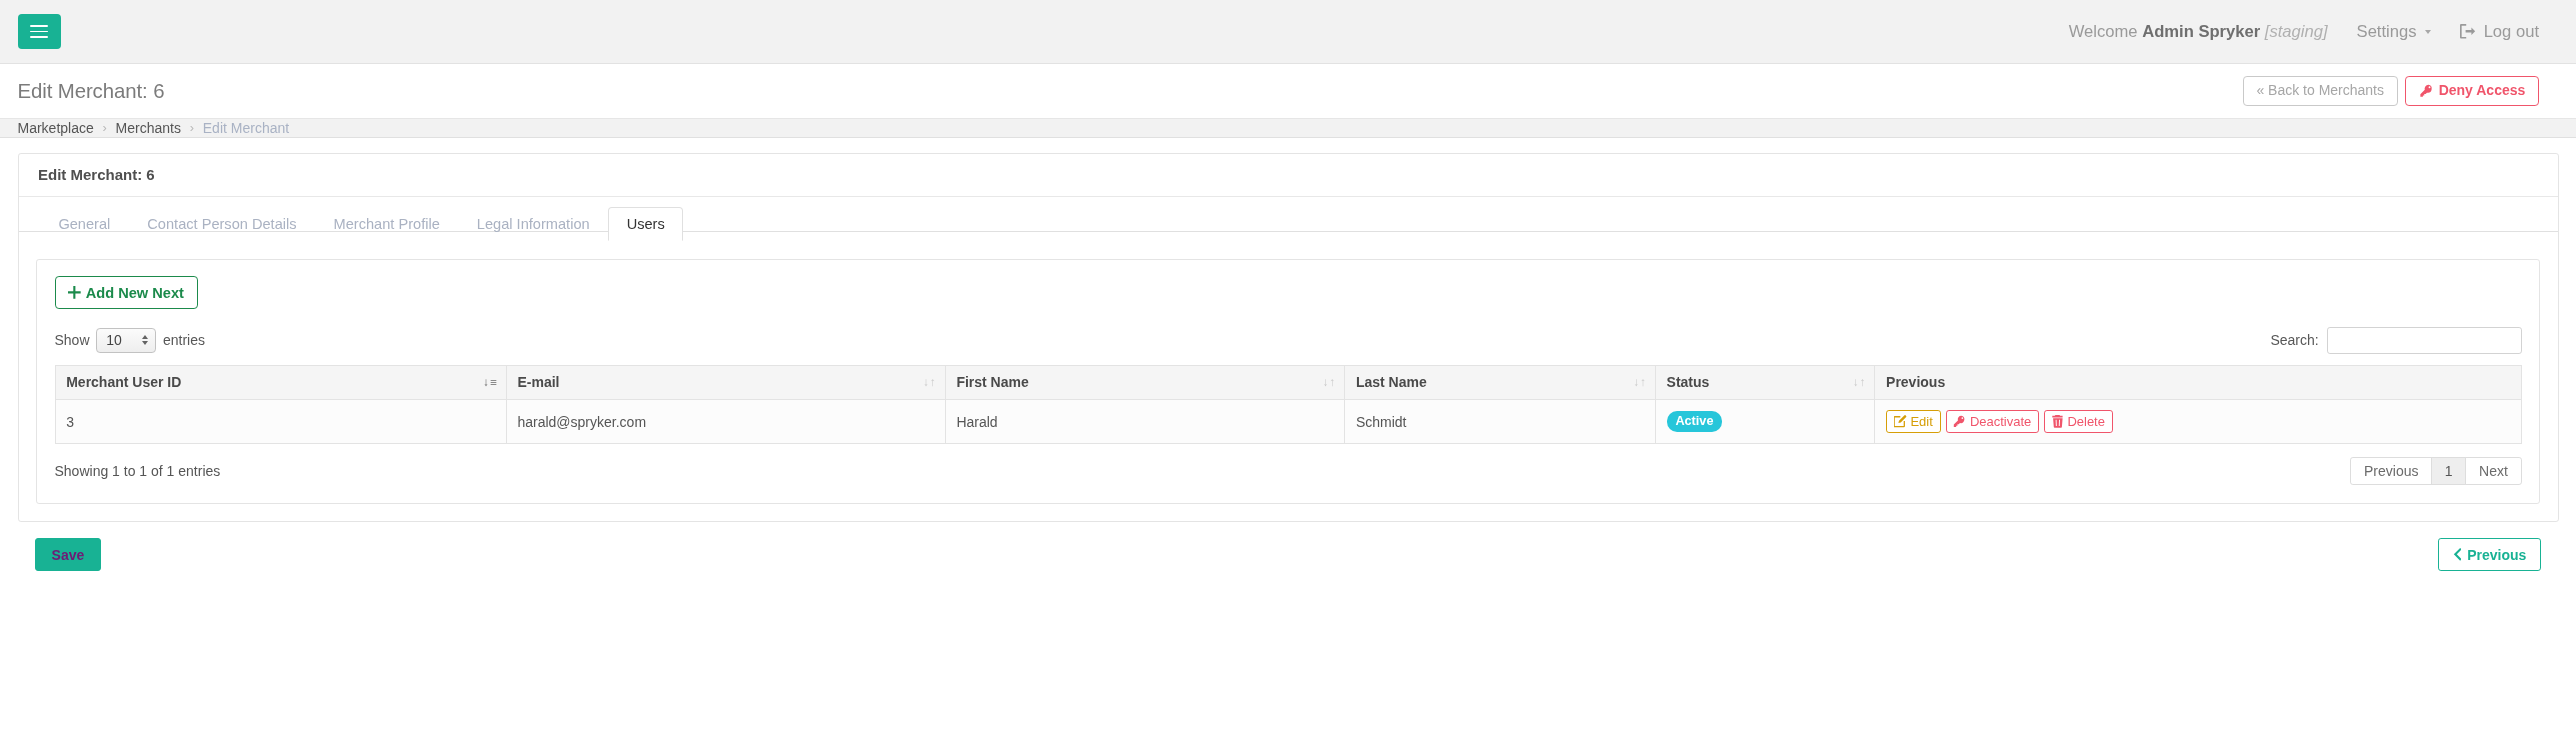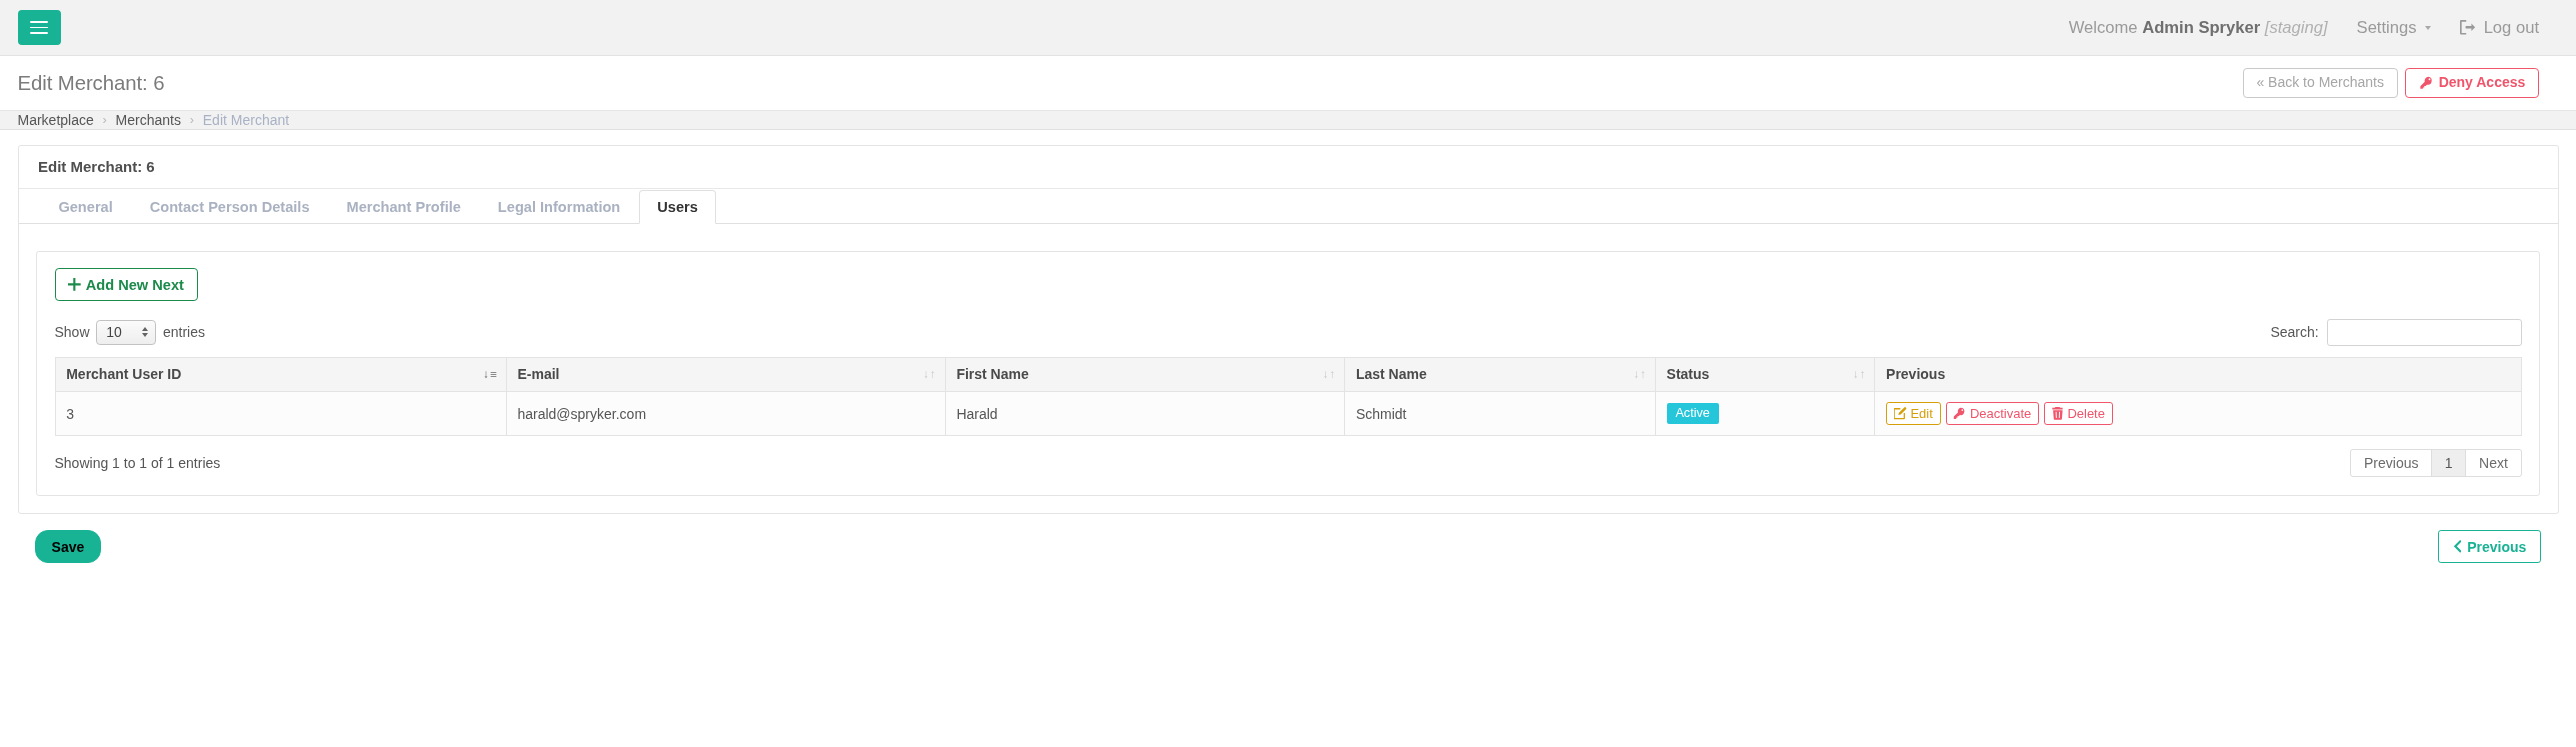--- a/index.html
+++ b/index.html
@@ -7,21 +7,21 @@
     margin: 0; padding: 0;
     width: 2576px; height: 748px;
     background: #ffffff;
     font-family: "Liberation Sans", sans-serif;
     -webkit-font-smoothing: antialiased;
   }
   body { overflow: hidden; }
 
   
   .navbar {
-    height: 56px;
+    height: 64px;
     background: #f2f2f2;
     border-bottom: 1px solid #e2e2e2;
     display: flex;
     align-items: center;
     padding: 0 37px 0 17.5px;
     position: relative;
   }
   .hamburger-btn {
     width: 43px; height: 35px;
     background: #18b294;
@@ -156,28 +156,28 @@
   
   .tabs {
     display: flex;
     align-items: flex-end;
     border-bottom: 1px solid #e0e0e0;
     padding-left: 21.4px;
     height: 35px;
   }
   .tab {
     font-size: 14.6px;
-    font-weight: bold;
+    font-weight: normal;
     color: #aab2c2;
     padding: 7.8px 17.5px;
     cursor: pointer;
     border: 1px solid transparent;
     border-radius: 3.9px 3.9px 0 0;
     position: relative;
-    top: 1px;
+    top: 10px;
     white-space: nowrap;
   }
   .tab.active {
     color: #333333;
     background: #ffffff;
     border-color: #e0e0e0 #e0e0e0 #ffffff;
   }
 
   
   .inner-card {
@@ -293,22 +293,22 @@
     vertical-align: middle;
     overflow: hidden;
     text-overflow: ellipsis;
     white-space: nowrap;
   }
   .badge-active {
     display: inline-block;
     background: #26c6da;
     color: #ffffff;
     font-size: 12.7px;
-    font-weight: normal;
-    border-radius: 2px;
+    font-weight: bold;
+    border-radius: 10px;
     padding: 2.9px 8.8px;
     line-height: 1.25;
   }
   .row-actions { display: flex; gap: 4.9px; align-items: center; }
   .btn-xs {
     font-size: 13px;
     border-radius: 2.9px;
     padding: 2.9px 6.8px;
     background: #ffffff;
     cursor: pointer;
@@ -351,24 +351,24 @@
 
   
   .form-footer {
     display: flex;
     align-items: center;
     padding: 15.6px 17.5px 19.5px 17.5px;
   }
   .btn-save {
     background: #18b294;
     border: 1px solid #18b294;
-    color: #000000;
-    font-size: 14px;
-    font-weight: bold;
-    border-radius: 13px;
+    color: #701a75;
+    font-size: 14px;
+    font-weight: bold;
+    border-radius: 3px;
     padding: 7.8px 15.6px;
     cursor: pointer;
     font-family: "Liberation Sans", sans-serif;
   }
   .btn-prev-outline {
     margin-left: auto;
     border: 1px solid #18b294;
     color: #18b294;
     background: #ffffff;
     font-size: 14px;

